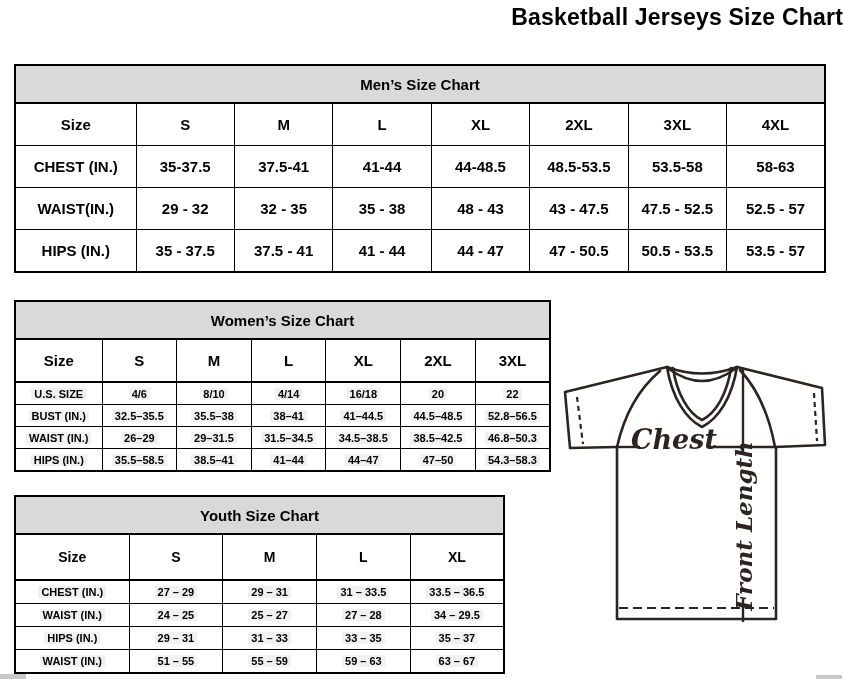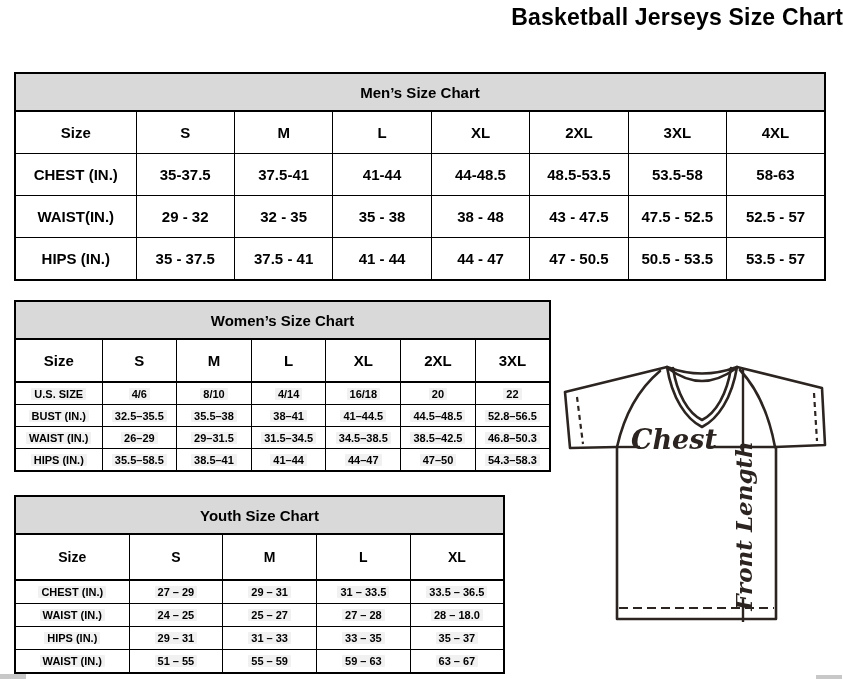--- a/index.html
+++ b/index.html
@@ -31,21 +31,21 @@
   
   .compact tr.head td{border-bottom:2px solid #000;}
   .compact tr.data td{font-size:11px;}
   .compact tr.data .hl{background:#f1f1f1;padding:0 3px;border-radius:1px;}
   #women-table tr.band td{height:36px;margin-left:40px;}
   #women-table tr.head td{height:41px;font-size:15px;}
   #women-table tr.data td{height:21px;margin-left:6px;}
   #youth-table tr.band td{height:36px;margin-top:24px;}
   #youth-table tr.head td{height:44px;font-size:14px;}
   #youth-table tr.data td{height:22px;}
-  #men-table{left:14px;top:64px;width:812px;margin-top:8px;}
+  #men-table{left:14px;top:64px;width:812px;}
   #women-table{left:14px;top:300px;width:537px;}
   #youth-table{left:14px;top:495px;width:491px;}
   .jersey{position:absolute;left:556px;top:356px;width:282px;height:278px;}
   .corner-frag{position:absolute;background:#c8c8c8;}
   #frag-left{left:0;top:674px;width:26px;height:5px;}
   #frag-right{left:816px;top:675px;width:26px;height:4px;}
 </style>
 </head>
 <body>
 
@@ -85,21 +85,21 @@
           <td><span class="hl">44-48.5</span></td>
           <td><span class="hl">48.5-53.5</span></td>
           <td><span class="hl">53.5-58</span></td>
           <td><span class="hl">58-63</span></td>
         </tr>
         <tr class="data">
           <td><span class="hl">WAIST(IN.)</span></td>
           <td><span class="hl">29 - 32</span></td>
           <td><span class="hl">32 - 35</span></td>
           <td><span class="hl">35 - 38</span></td>
-          <td><span class="hl">38 - 48</span></td>
+          <td><span class="hl">48 - 43</span></td>
           <td><span class="hl">43 - 47.5</span></td>
           <td><span class="hl">47.5 - 52.5</span></td>
           <td><span class="hl">52.5 - 57</span></td>
         </tr>
         <tr class="data">
           <td><span class="hl">HIPS (IN.)</span></td>
           <td><span class="hl">35 - 37.5</span></td>
           <td><span class="hl">37.5 - 41</span></td>
           <td><span class="hl">41 - 44</span></td>
           <td><span class="hl">44 - 47</span></td>
@@ -198,21 +198,21 @@
           <td><span class="hl">27 – 29</span></td>
           <td><span class="hl">29 – 31</span></td>
           <td><span class="hl">31 – 33.5</span></td>
           <td><span class="hl">33.5 – 36.5</span></td>
         </tr>
         <tr class="data">
           <td><span class="hl">WAIST (IN.)</span></td>
           <td><span class="hl">24 – 25</span></td>
           <td><span class="hl">25 – 27</span></td>
           <td><span class="hl">27 – 28</span></td>
-          <td><span class="hl">28 – 18.0</span></td>
+          <td><span class="hl">34 – 29.5</span></td>
         </tr>
         <tr class="data">
           <td><span class="hl">HIPS (IN.)</span></td>
           <td><span class="hl">29 – 31</span></td>
           <td><span class="hl">31 – 33</span></td>
           <td><span class="hl">33 – 35</span></td>
           <td><span class="hl">35 – 37</span></td>
         </tr>
         <tr class="data">
           <td><span class="hl">WAIST (IN.)</span></td>

